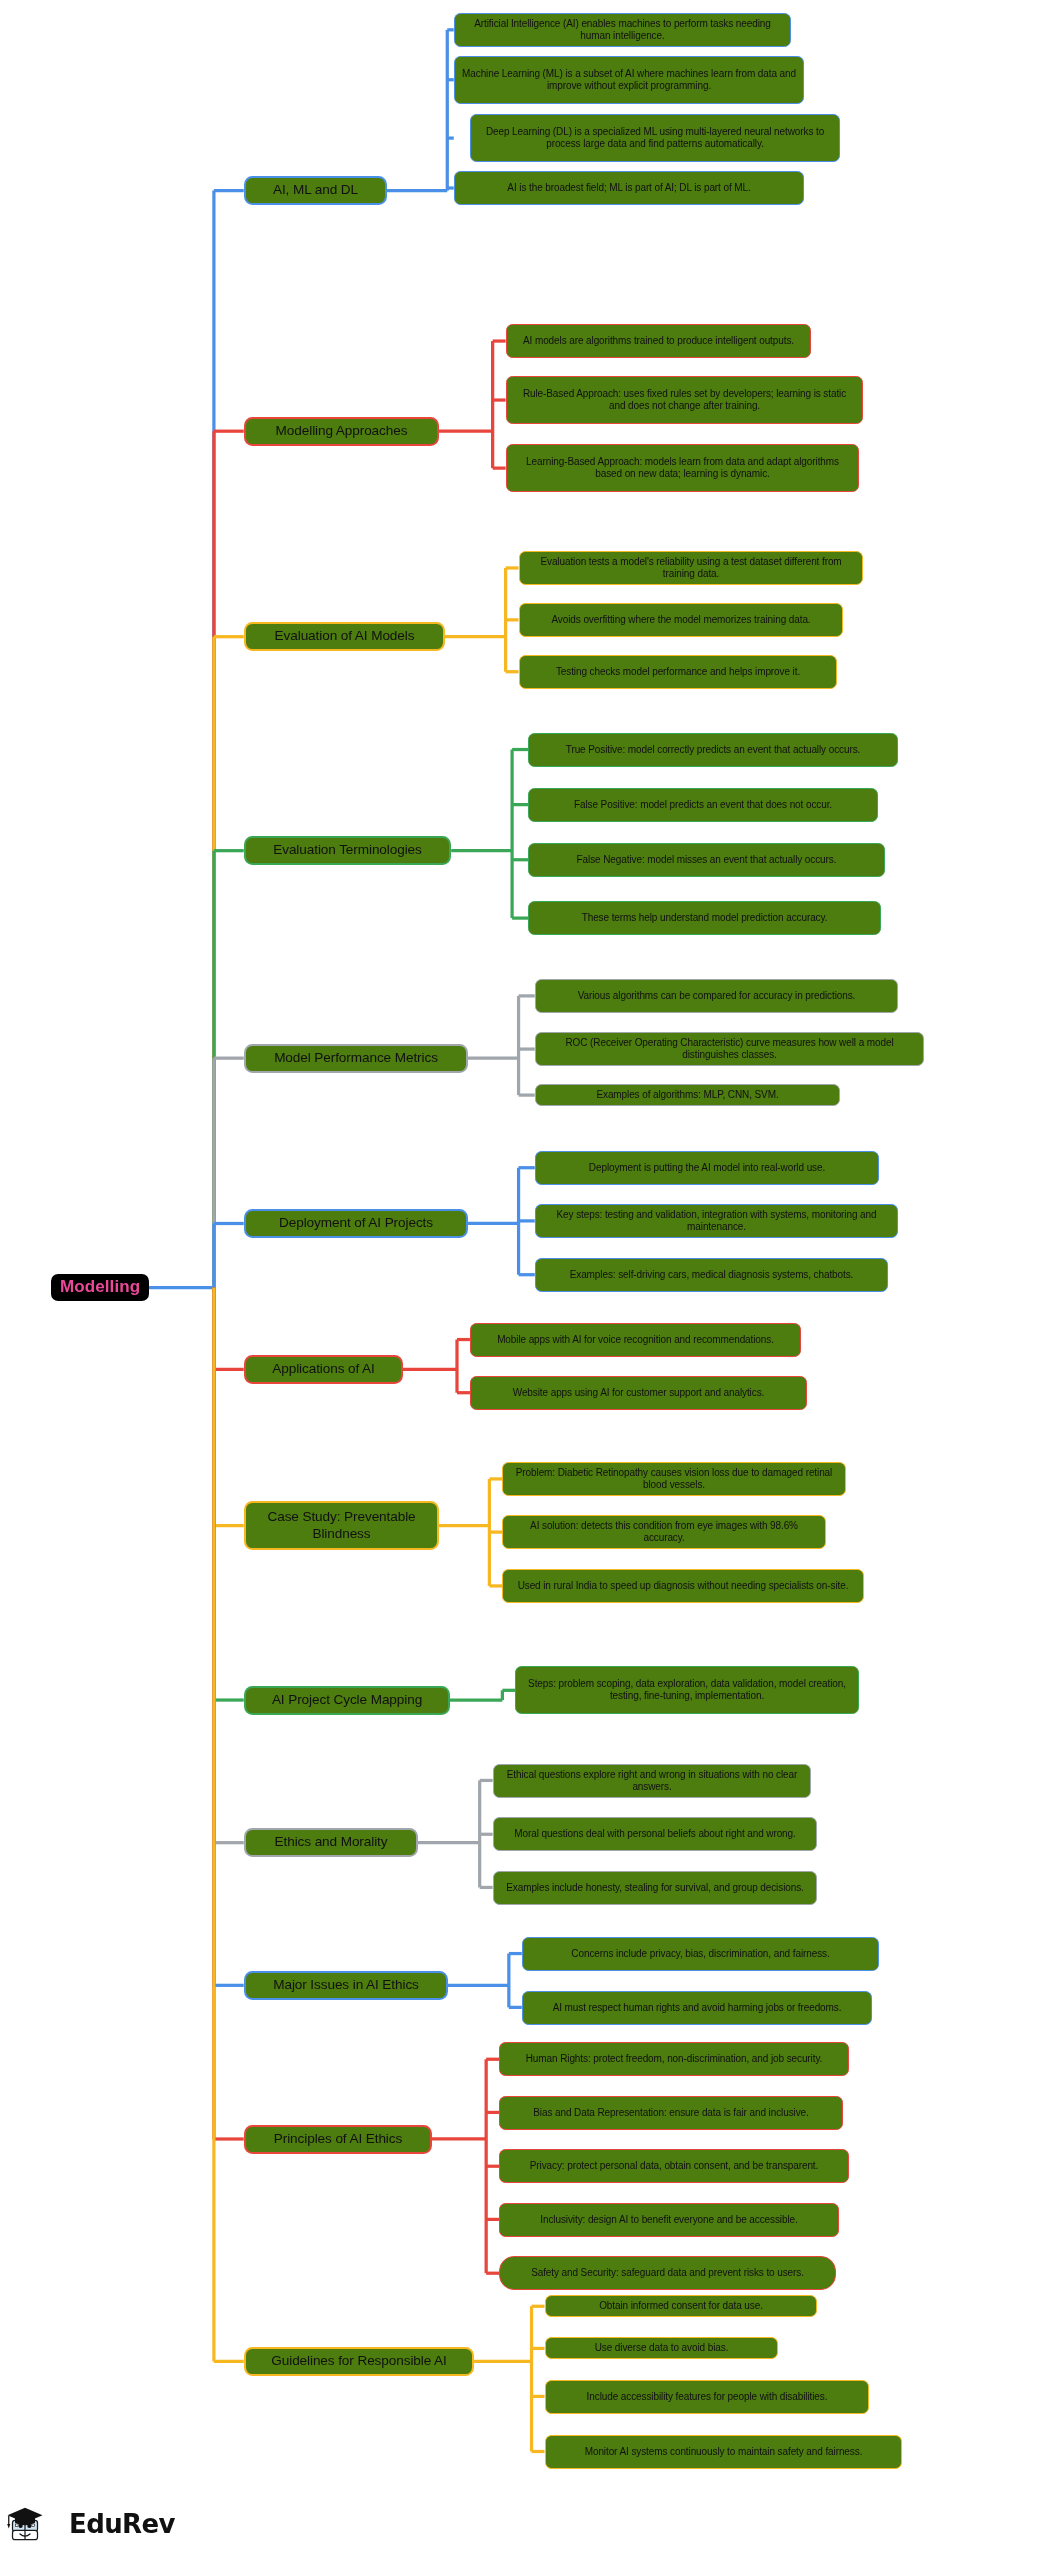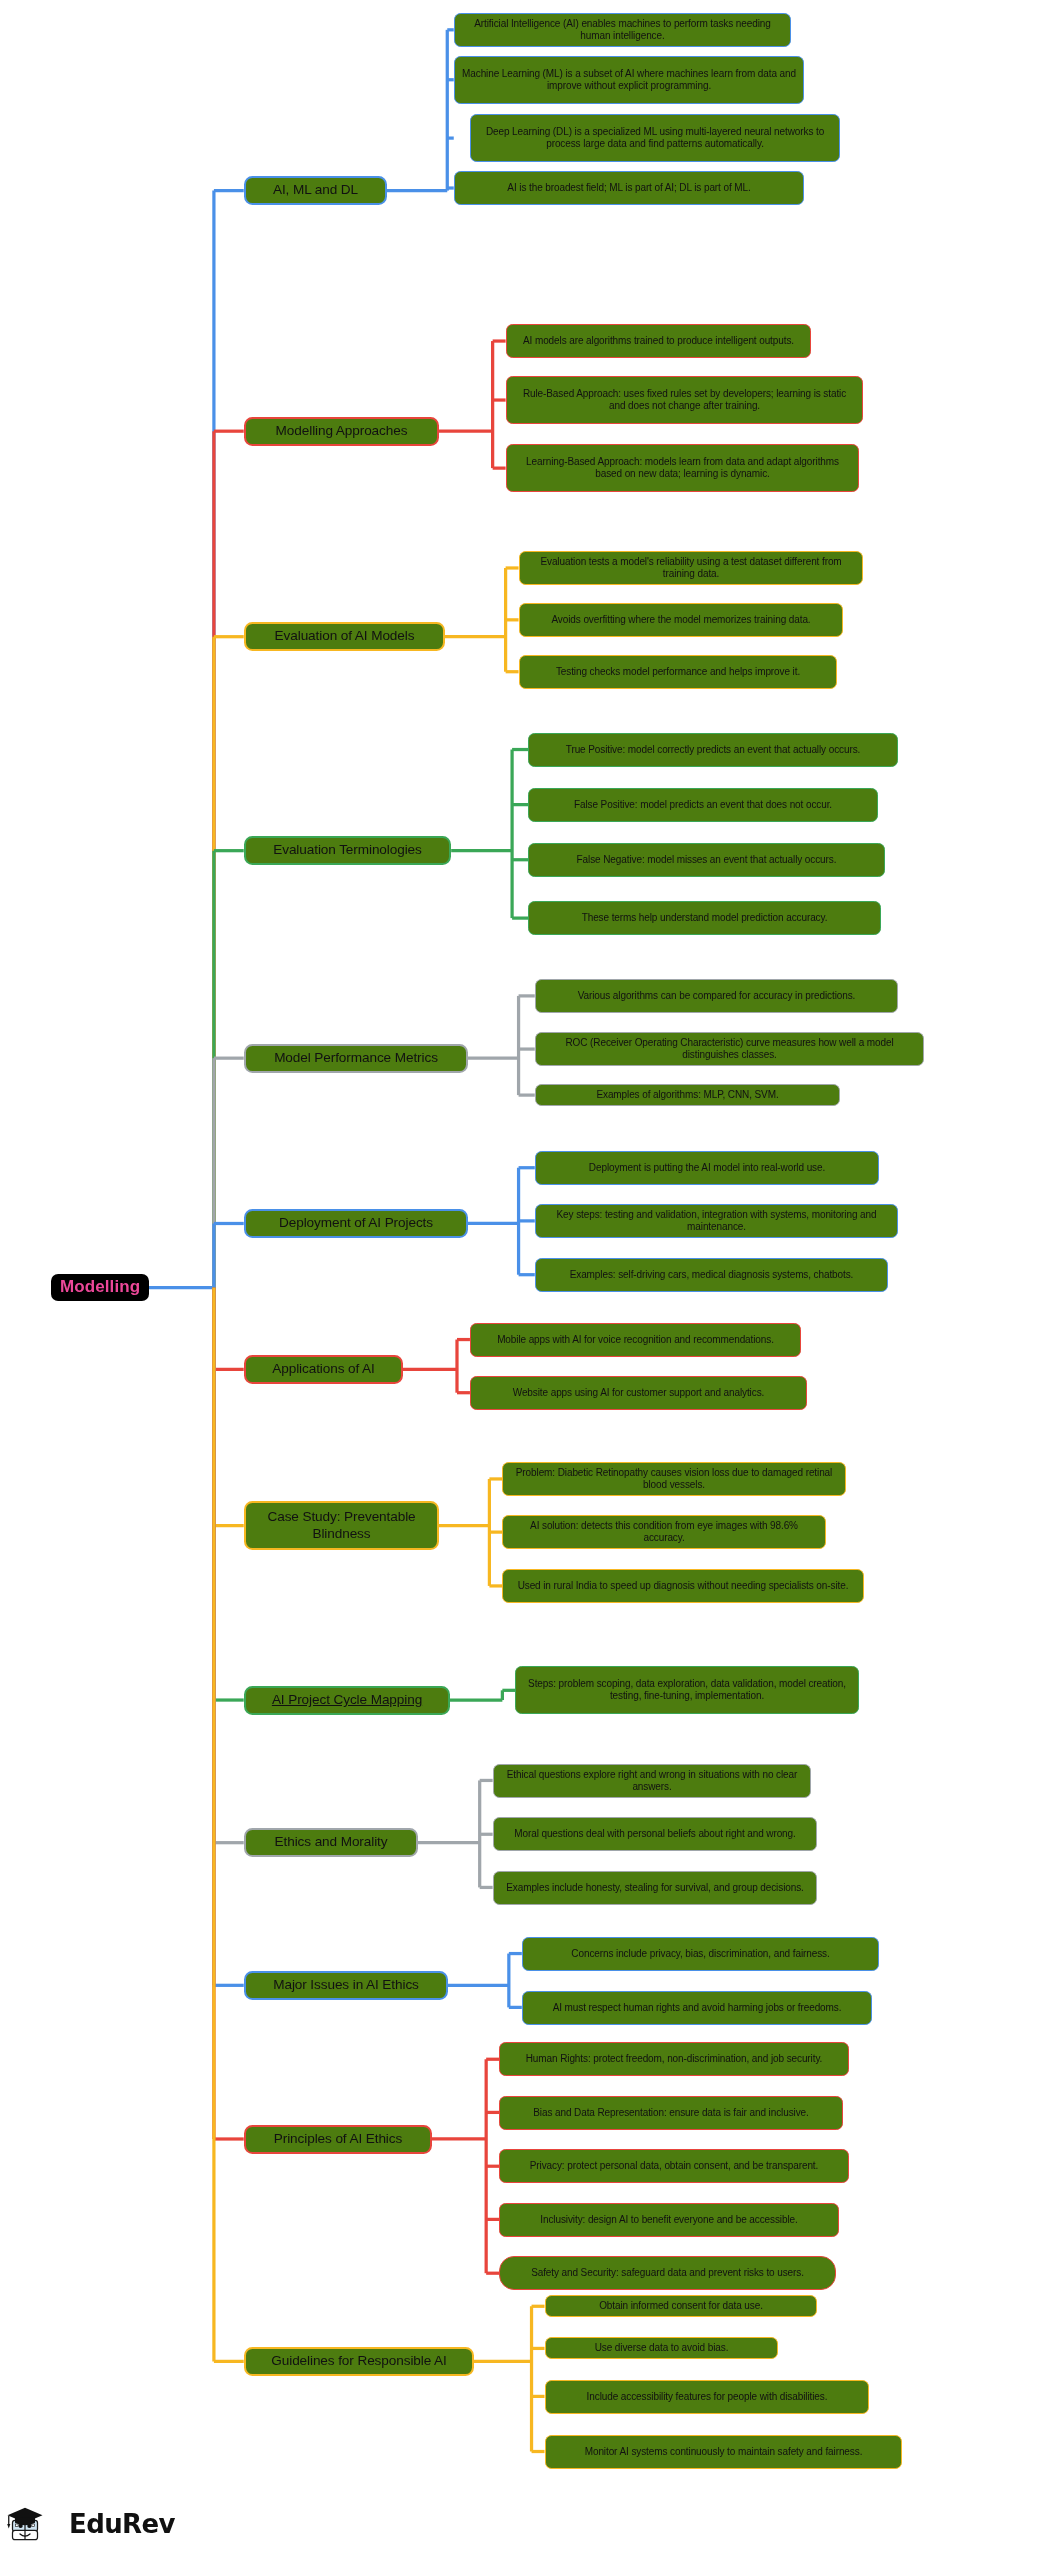--- a/index.html
+++ b/index.html
@@ -280,21 +280,21 @@
       </div>
       <div class="node leaf" style="left: 502px; top: 1462px; width: 344px; height: 34px; border-color: rgb(247, 183, 33);">
         <span>Problem: Diabetic Retinopathy causes vision loss due to damaged retinal blood vessels.</span>
       </div>
       <div class="node leaf" style="left: 502px; top: 1515px; width: 324px; height: 34px; border-color: rgb(247, 183, 33);">
         <span>AI solution: detects this condition from eye images with 98.6% accuracy.</span>
       </div>
       <div class="node leaf" style="left: 502px; top: 1569px; width: 362px; height: 34px; border-color: rgb(247, 183, 33);">
         <span>Used in rural India to speed up diagnosis without needing specialists on-site.</span>
       </div>
-      <div class="node branch" style="left: 244px; top: 1686px; width: 206px; height: 28.5px; border-color: rgb(58, 167, 87); text-decoration: underline;">
+      <div class="node branch" style="left: 244px; top: 1686px; width: 206px; height: 28.5px; border-color: rgb(58, 167, 87);">
         <span>AI Project Cycle Mapping</span>
       </div>
       <div class="node leaf" style="left: 515px; top: 1666px; width: 344px; height: 48px; border-color: rgb(58, 167, 87);">
         <span>Steps: problem scoping, data exploration, data validation, model creation, testing, fine-tuning, implementation.</span>
       </div>
       <div class="node branch" style="left: 244px; top: 1828px; width: 174px; height: 28.5px; border-color: rgb(160, 166, 171);">
         <span>Ethics and Morality</span>
       </div>
       <div class="node leaf" style="left: 493px; top: 1764px; width: 318px; height: 34px; border-color: rgb(160, 166, 171);">
         <span>Ethical questions explore right and wrong in situations with no clear answers.</span>

